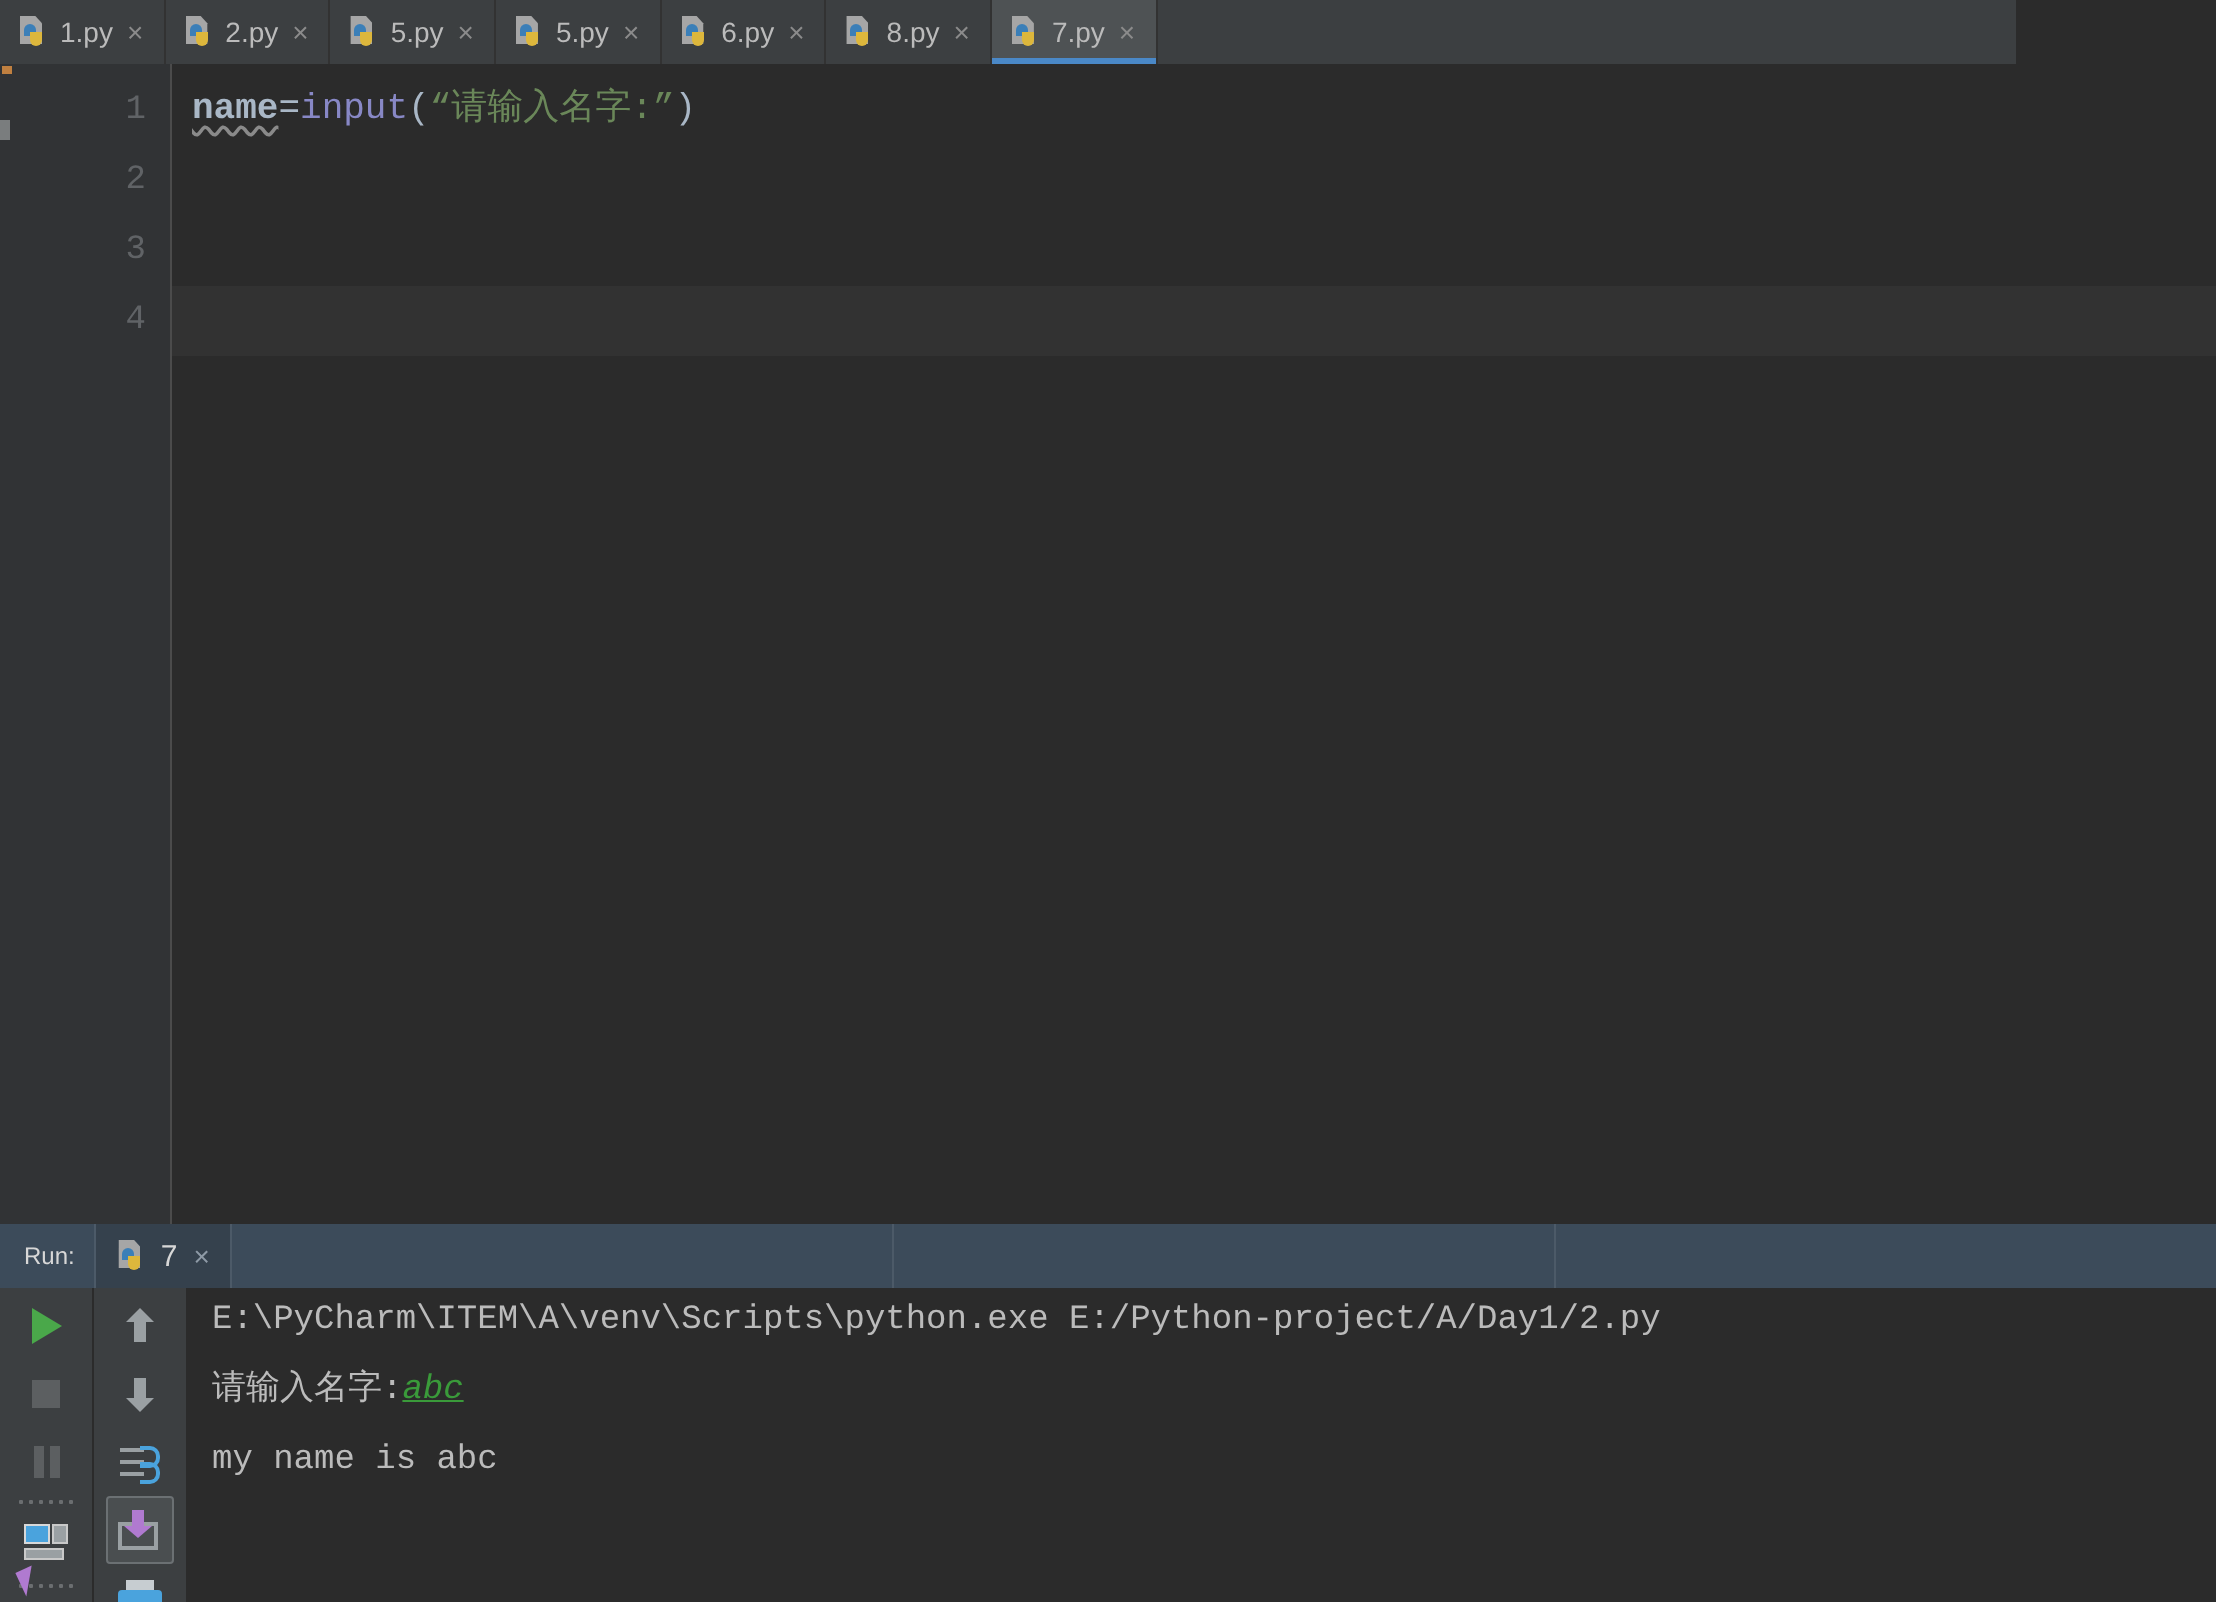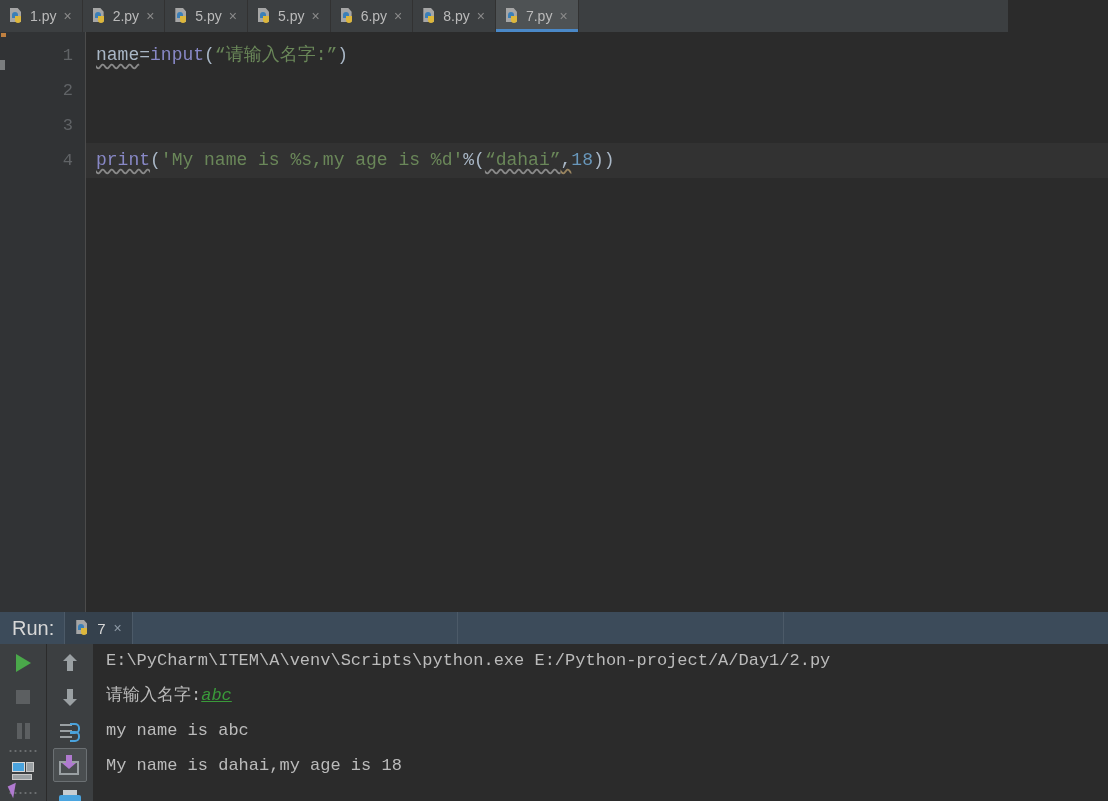--- a/index.html
+++ b/index.html
@@ -161,20 +161,21 @@
   }
   .t-builtin{ color: #8888c6; margin-top: 46px; }
   .t-str    { color: #6a8759; }
   .t-num    { color: #6897bb; }
   .t-plain  { color: #a9b7c6; }
   .t-punct  { color: #a9b7c6; }
   .wavy {
     text-decoration: underline wavy #8a8a8a;
     text-decoration-skip-ink: none;
     text-underline-offset: 3px;
+    font-weight: bold;
   }
   .wavy-warn {
     text-decoration: underline wavy #9a8560;
     text-decoration-skip-ink: none;
     text-underline-offset: 3px;
   }
 
   
   .run-header {
     position: absolute;
@@ -183,21 +184,21 @@
     background: #3c4b5a;
     display: flex;
     align-items: stretch;
     box-sizing: border-box;
   }
   .run-label {
     display: flex;
     align-items: center;
     padding: 0 10px 0 12px;
     color: #d7d7d7;
-    font-size: 20px;
+    font-size: 12px;
     border-right: 1px solid #4c5a68;
   }
   .run-tab {
     display: flex;
     align-items: center;
     gap: 6px;
     padding: 0 10px;
     background: #35414d;
     color: #d7d7d7;
     font-size: 15px;
@@ -514,21 +515,20 @@
     <div class="gutter" id="gutter">
         <div class="ln" style="top: 6px;">1</div>
         <div class="ln" style="top: 41px;">2</div>
         <div class="ln" style="top: 76px;">3</div>
         <div class="ln" style="top: 111px;">4</div>
       </div>
     <div class="code-area" id="code-area">
         <div class="cur-line-hl" style="top: 111px;"></div>
         <div class="code-line" style="top: 6px;"><span class="t-plain wavy">name</span><span class="t-punct">=</span><span class="t-builtin">input</span><span class="t-punct">(</span><span class="t-str">“请输入名字:”</span><span class="t-punct">)</span></div>
         <div class="code-line" style="top: 76px;"></div>
-        <div class="code-line" style="top: 111px;"><span class="t-builtin wavy">print</span><span class="t-punct">(</span><span class="t-str">'My name is %s,my age is %d'</span><span class="t-punct">%</span><span class="t-punct">(</span><span class="t-str wavy">“dahai”</span><span class="t-punct wavy-warn">,</span><span class="t-num">18</span><span class="t-punct">))</span></div>
       </div>
   </div>
 
   <div class="run-header">
     <div class="run-label">Run:</div>
     <div class="run-tab">
       <span class="pyicon">
         <span class="page"></span>
           <span class="snake-b"></span>
           <span class="snake-y"></span>
@@ -593,16 +593,15 @@
           <span class="body"></span>
           <span class="out"></span>
       </span>
     </div>
   </div>
 
   <div class="console" id="console">
       <div class="console-line" style="top: -1px;">E:\PyCharm\ITEM\A\venv\Scripts\python.exe E:/Python-project/A/Day1/2.py</div>
       <div class="console-line" style="top: 34px;"><span>请输入名字:</span><span class="echo-input">abc</span></div>
       <div class="console-line" style="top: 69px;">my name is abc</div>
-      <div class="console-line" style="top: 104px;">My name is dahai,my age is 18</div>
     </div>
 
 </div>
 
 </body></html>

